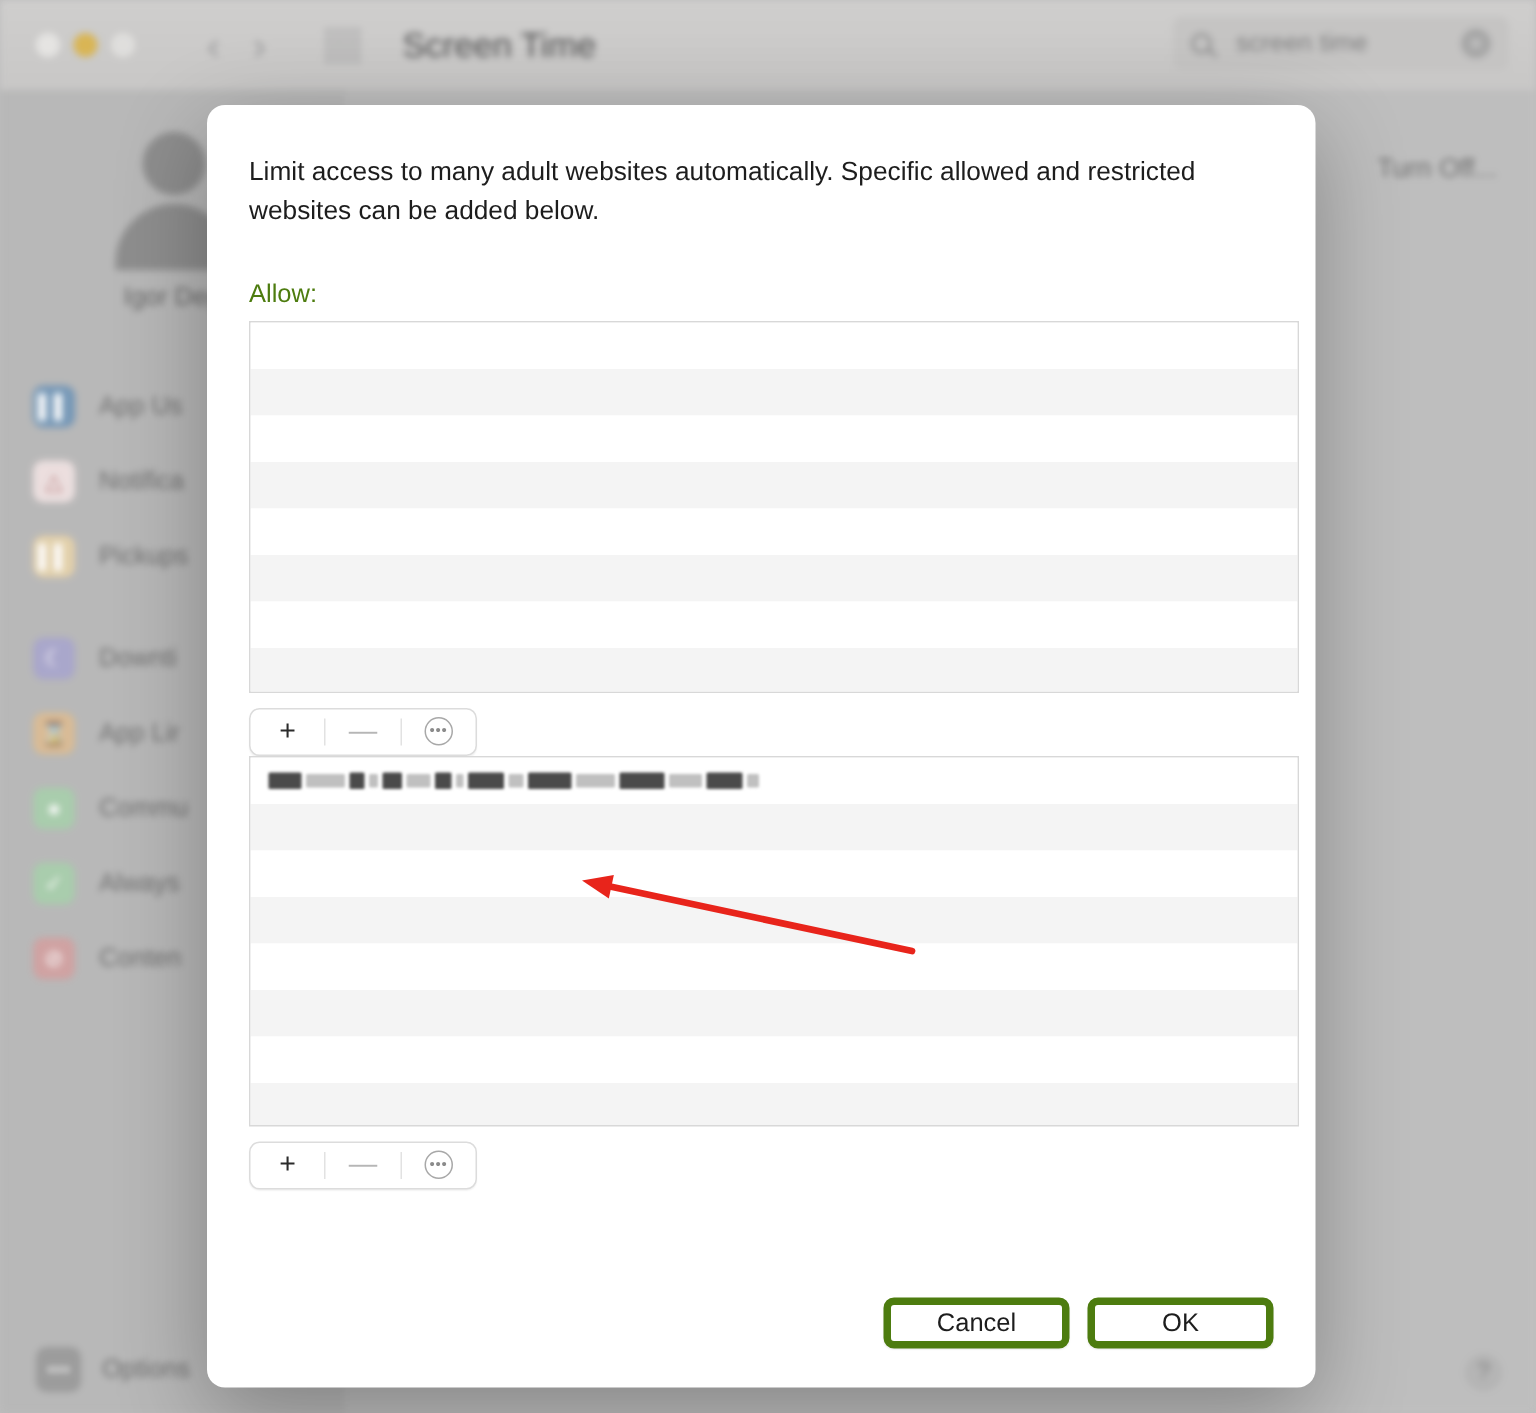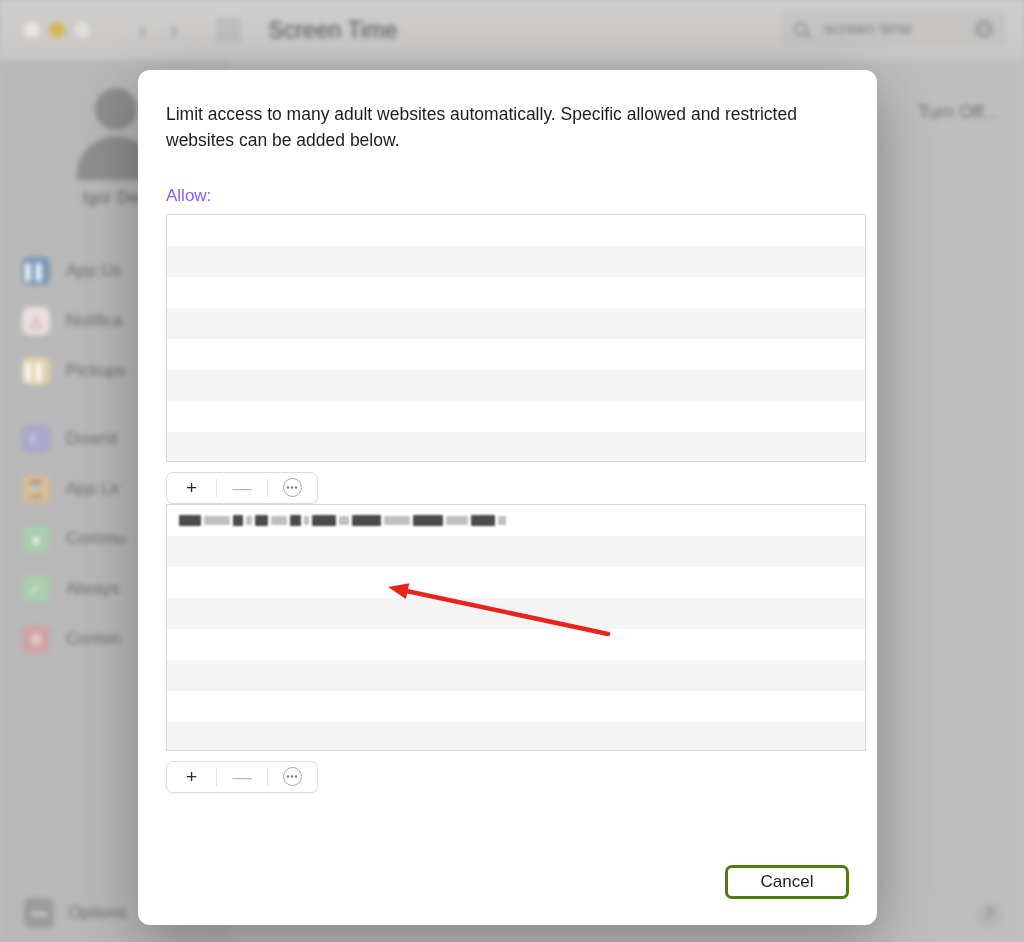--- a/index.html
+++ b/index.html
@@ -228,21 +228,21 @@
 
   .dlg-desc {
     font-size: 17.5px;
     line-height: 1.48;
     color: #1d1d1d;
     max-width: 690px;
   }
 
   .field-label {
     font-size: 17px;
-    color: #8b5cf6;
+    color: #4d7c0f;
     margin-top: 32px;
     margin-bottom: 8px;
   }
 
   .listbox {
     width: 700px;
     border: 1px solid #d8d8d8;
     background: #ffffff;
     overflow: hidden;
     position: relative;
@@ -321,21 +321,21 @@
   }
 
   .dlg-footer {
     position: absolute;
     right: 28px; bottom: 26px;
     display: flex;
     gap: 12px;
   }
   .dlg-btn {
     width: 124px; height: 34px;
-    border: 3px solid #4d7c0f;
+    border: 5px solid #4d7c0f;
     border-radius: 7px;
     background: #fff;
     font-size: 17px;
     color: #1d1d1d;
     display: flex;
     align-items: center;
     justify-content: center;
     box-shadow: 0 1px 1px rgba(0,0,0,0.06);
   }
 
@@ -523,20 +523,21 @@
       <div class="sep"></div>
       <div class="minus">—</div>
       <div class="sep"></div>
       <div>
         <span class="dots-circle">•••</span>
       </div>
     </div>
 
     <div class="dlg-footer">
       <div class="dlg-btn">Cancel</div>
+      <div class="dlg-btn">OK</div>
     </div>
   </div>
 
   <svg class="annotation" viewBox="0 0 1024 942" xmlns="http://www.w3.org/2000/svg">
     <g>
       <line id="ann-line" x1="608" y1="634" x2="407.55864654888575" y2="591.1784381263528" stroke="#e8241b" stroke-width="4.5" stroke-linecap="round"></line>
       <polygon id="ann-head" points="388,587 409.2300217994269,583.3549795067985 405.8872712983446,599.0018967459072" fill="#e8241b"></polygon>
     </g>
   </svg>
 

